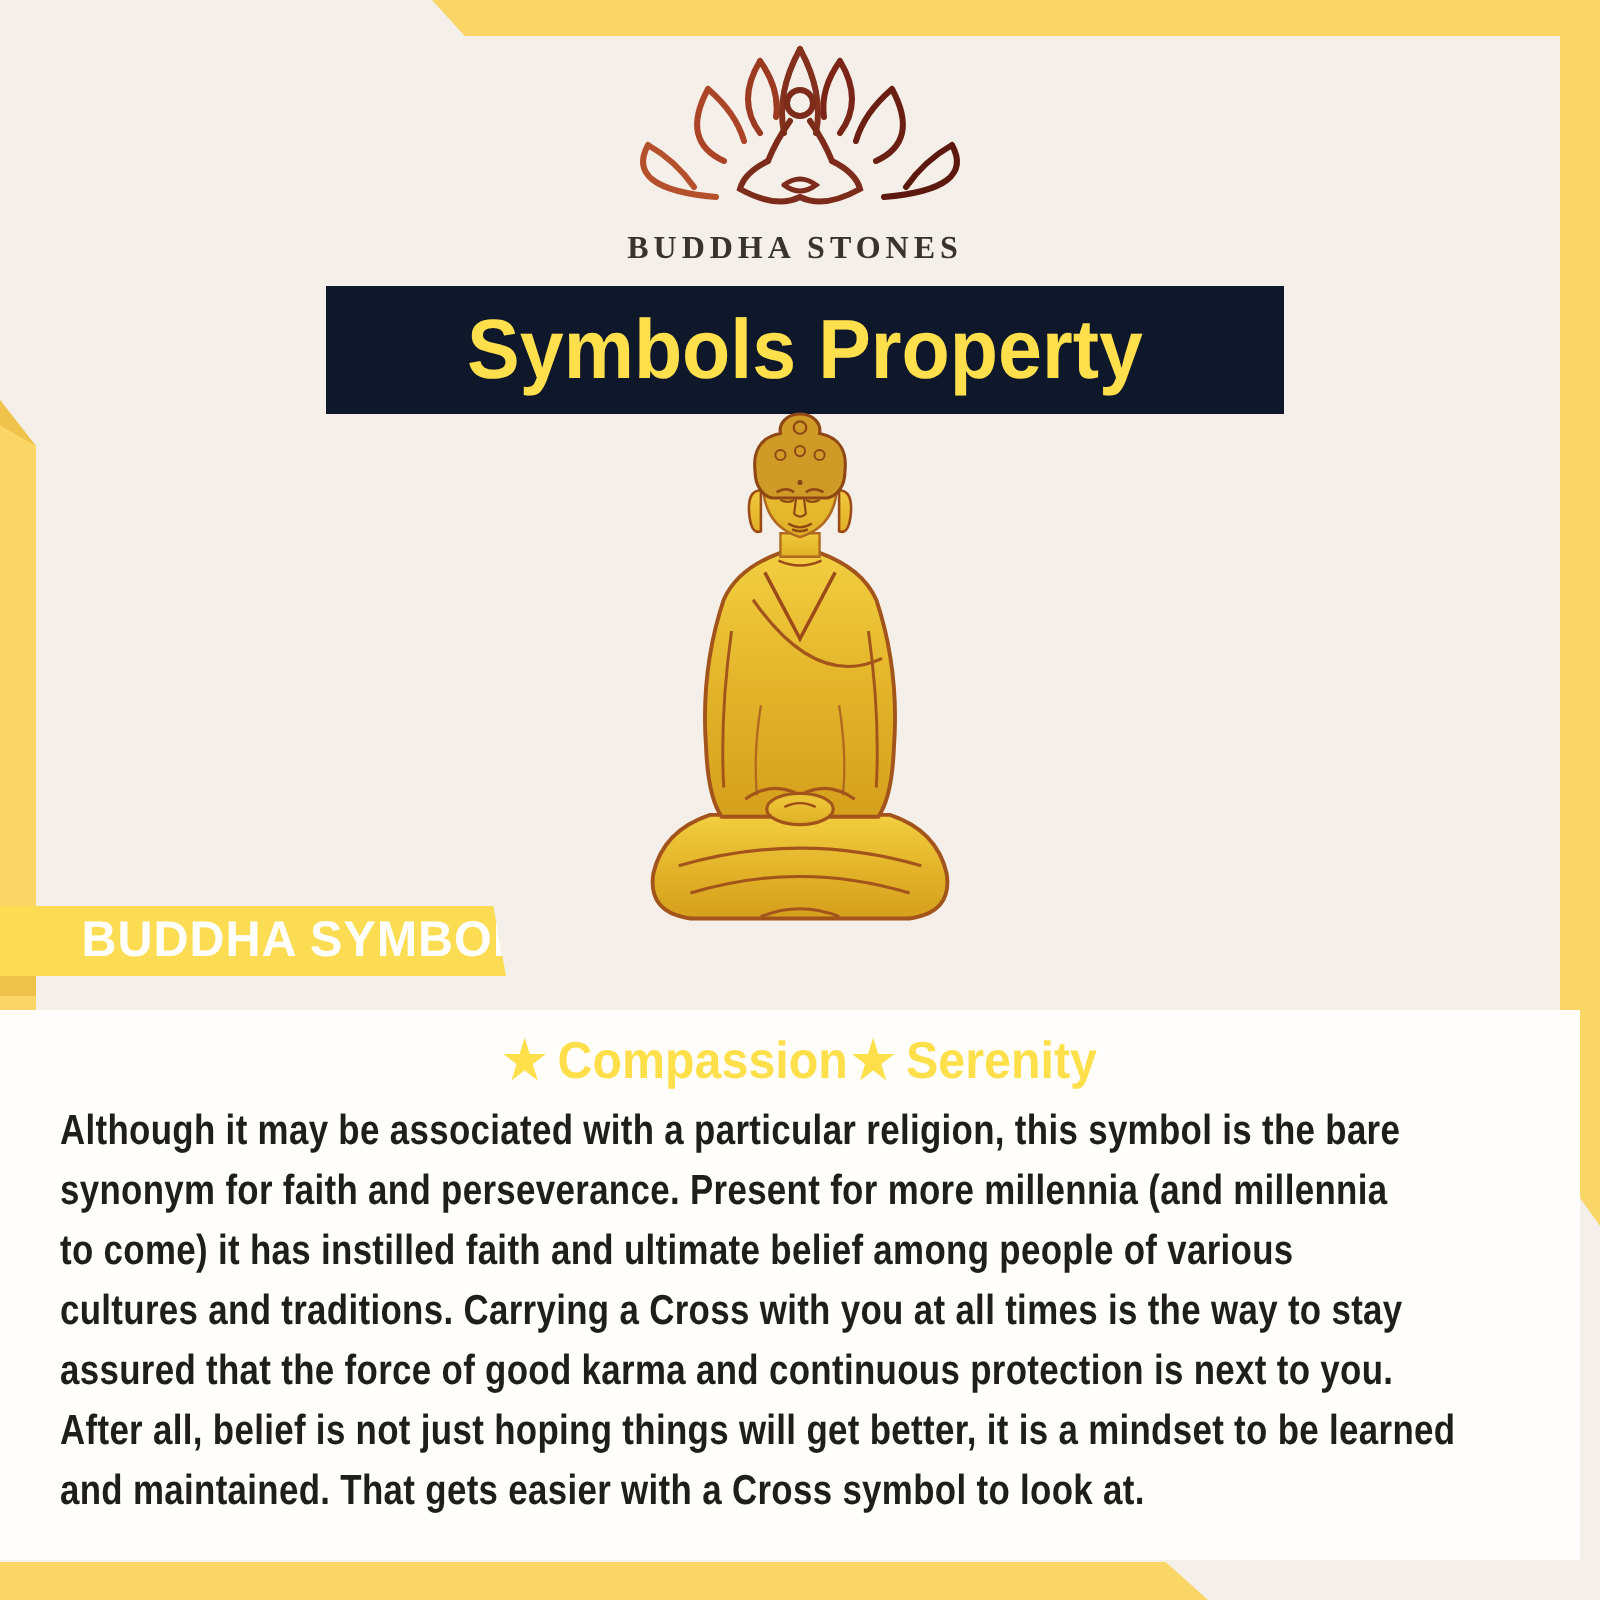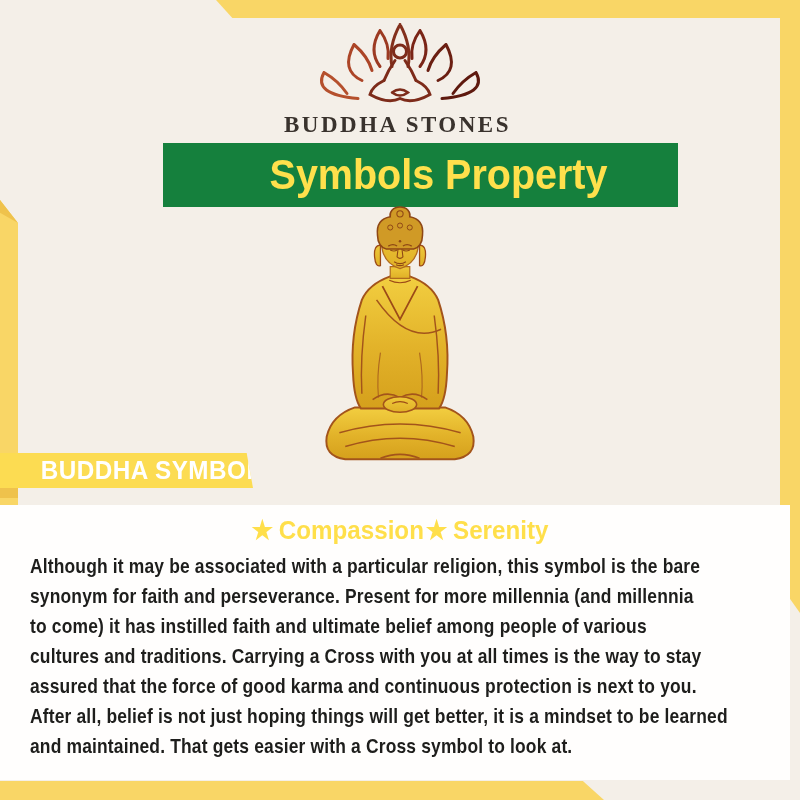--- a/index.html
+++ b/index.html
@@ -18,27 +18,26 @@
     clip-path:polygon(0 0,100% 4%,100% 100%,0 100%);}
   #ribbon-left-fold{left:0;top:200px;width:18px;height:23px;background:#EFC24C;
     clip-path:polygon(0 0,100% 100%,0 55%);}
   #ribbon-left-fold2{left:0;top:488px;width:18px;height:10px;background:#EFC24C;}
   #ribbon-bottom{left:0;top:781px;width:604px;height:19px;
     clip-path:polygon(0 0,96.5% 0,100% 100%,0 100%);}
   
   #logo{position:absolute;left:300px;top:18px;width:200px;height:96px;}
   #brand-name{
     position:absolute;left:0;top:114px;width:795px;text-align:center;
-    font-family:"Liberation Serif",serif;font-size:23px;font-weight:600;
+    font-family:"Liberation Serif",serif;font-size:16px;font-weight:600;
     letter-spacing:2.5px;color:#39322D;line-height:22px;
   }
   #title-box{
     position:absolute;left:163px;top:143px;width:479px;height:64px;
-    background:#15803d;
-    padding-left:36px;
+    background:#0f172a;
   }
   #page-title{
     width:100%;height:100%;text-align:center;line-height:64px;
     font-size:42px;font-weight:bold;color:#FFE04C;
     transform:scaleX(.94);transform-origin:center;
     letter-spacing:0px;white-space:nowrap;
   }
   
   #buddha-art{position:absolute;left:312px;top:202px;width:176px;height:272px;}
   #symbol-band{

